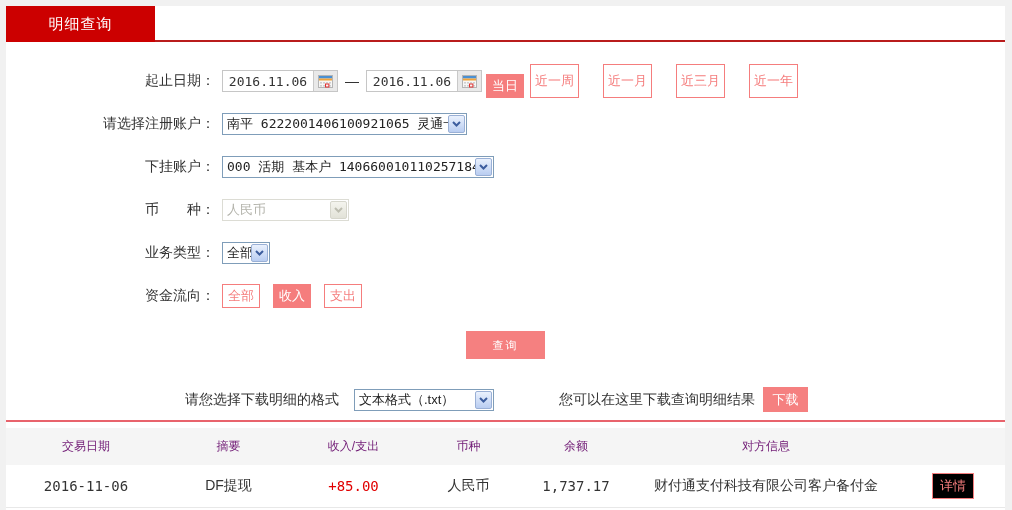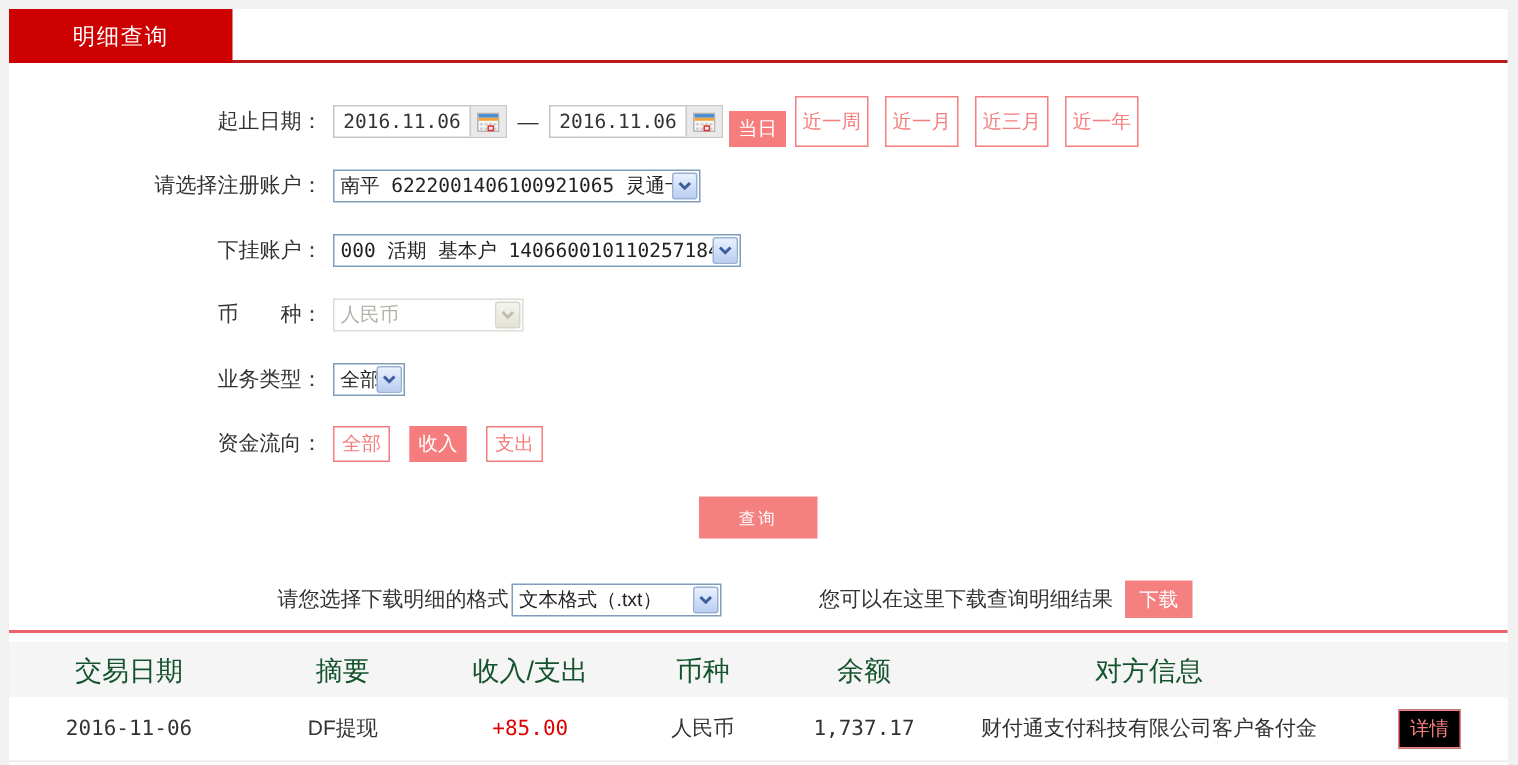--- a/index.html
+++ b/index.html
@@ -80,21 +80,21 @@
   
   .quick-btns { display: flex; align-items: flex-end; margin-left: 4px; }
   .btn-outline {
     height: 24px;
     border: 1px solid #f57d7d;
     color: #f57d7d;
     background: #fff;
     font-size: 13px;
     display: inline-flex; align-items: center; justify-content: center;
     padding: 16px 4px;
-    margin-right: 11px;
+    margin-right: 24px;
     cursor: pointer;
     white-space: nowrap;
   }
   .btn-fill {
     height: 24px;
     background: #f57d7d;
     color: #fff;
     border: 1px solid #f57d7d;
     font-size: 13px;
     display: inline-flex; align-items: center; justify-content: center;
@@ -158,41 +158,41 @@
     letter-spacing: 2px;
     cursor: pointer;
   }
 
   
   .download-row {
     display: flex; align-items: center;
     margin-top: 28px;
     height: 25px;
   }
-  .dl-label { margin-left: 179px; font-size: 14px; color: #333; margin-right: 2px; }
+  .dl-label { margin-left: 179px; font-size: 14px; color: #333; margin-right: 15px; }
   .dl-hint  { margin-left: 65px; font-size: 14px; color: #333; }
   .btn-download {
     margin-left: 8px;
     width: 45px; height: 25px;
     background: #f58080;
     color: #fff; border: none;
     font-size: 13px;
     display: flex; align-items: center; justify-content: center;
     cursor: pointer;
   }
 
   
   .table-topline { margin-top: 8px; height: 2px; background: #e8636c; }
   .thead, .trow { display: flex; align-items: center; }
   .thead {
     margin-top: 6px;
     height: 37px;
     background: #f5f5f5;
-    color: #14532d;
-    font-size: 18px;
+    color: #701a75;
+    font-size: 12px;
   }
   .trow {
     height: 43px;
     background: #fff;
     font-size: 14px;
     color: #333;
     border-bottom: 1px solid #e8e8e8;
   }
   .col { text-align: center; flex: none; }
   .col-date    { width: 160px; }

